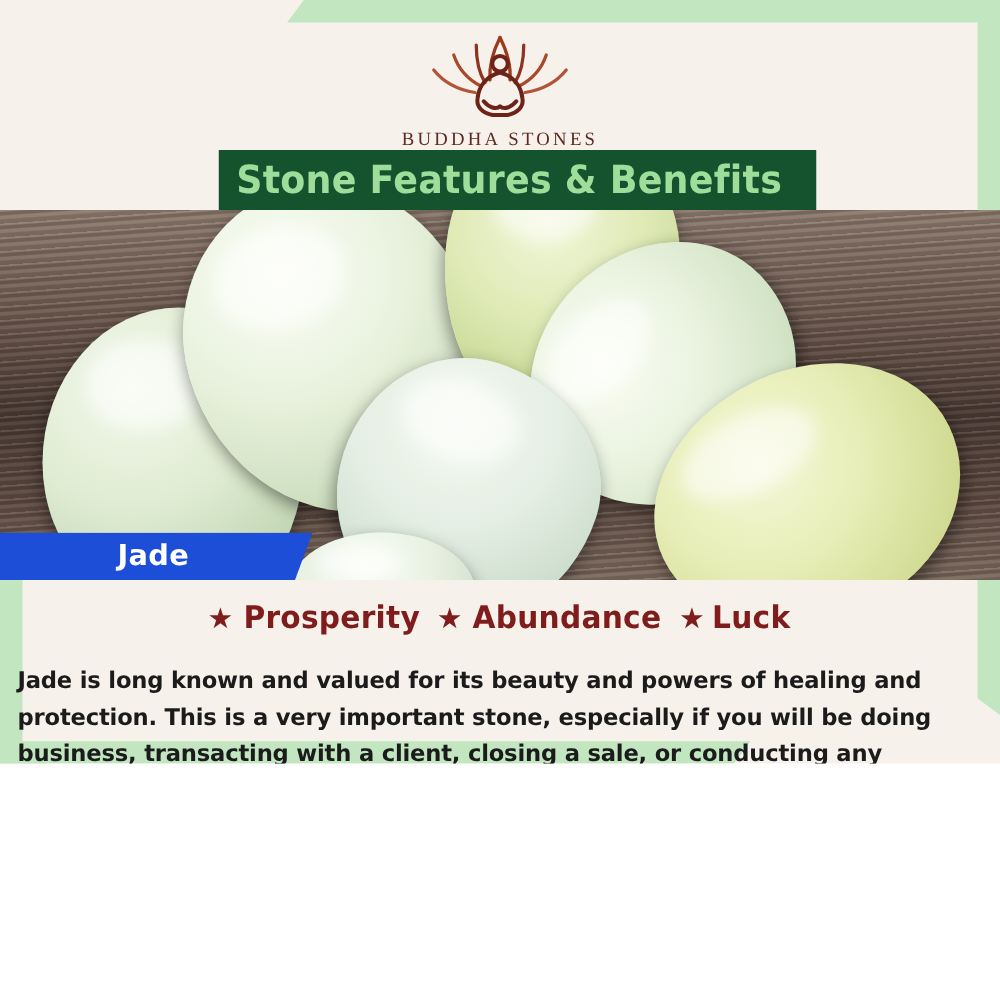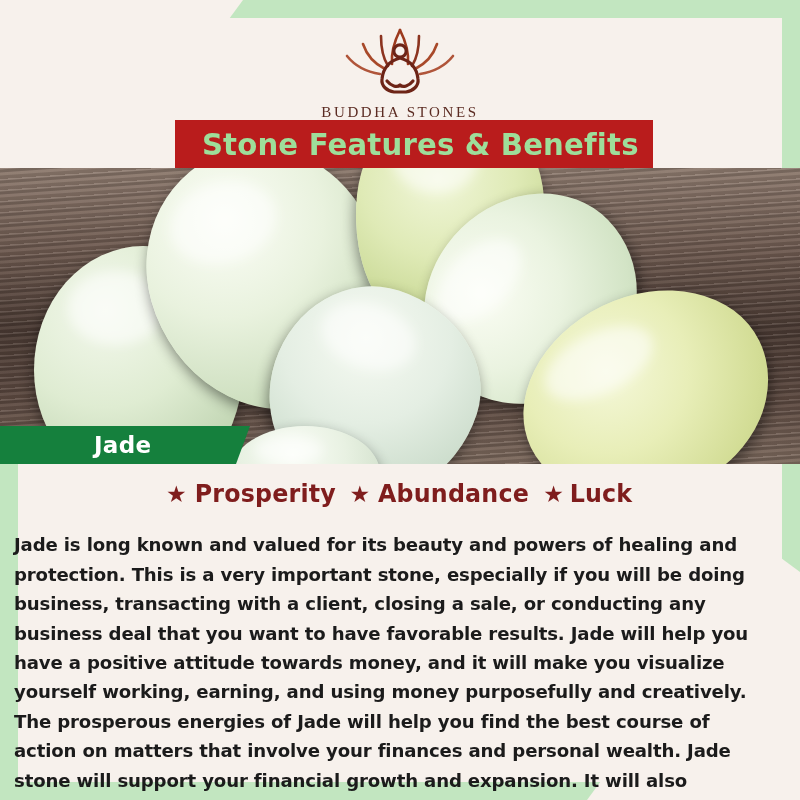--- a/index.html
+++ b/index.html
@@ -5,21 +5,21 @@
   html, body {
     margin: 0;
     padding: 0;
     background: #ffffff;
   }
   * { box-sizing: border-box; }
 
   .page {
     position: relative;
     width: 800px;
-    height: 800px;
+    height: 611px;
     background: #f7f1ec;
     overflow: hidden;
     font-family: "Liberation Sans", sans-serif;
   }
 
   
   .band {
     position: absolute;
     background: #c2e6c0;
     z-index: 1;
@@ -67,25 +67,25 @@
     font-size: 15px;
     letter-spacing: 2.6px;
     color: #5b2b22;
     font-weight: 400;
   }
 
   
   .headline-wrap {
     position: absolute;
     left: 175px; top: 120px; width: 478px; height: 48px;
-    background: #b91c1c;
+    background: #14532d;
     z-index: 5;
     display: flex;
     align-items: center;
-    justify-content: flex-end;
+    justify-content: flex-start;
   }
   .headline {
     font-family: "DejaVu Sans", sans-serif;
     font-weight: bold;
     font-size: 31px;
     color: #9ede9a;
     letter-spacing: 0.2px;
     transform: scaleX(0.94);
     white-space: nowrap;
   }
@@ -120,21 +120,21 @@
     width: 46%; height: 30%;
     border-radius: 50%;
     background: rgba(255,255,255,0.55);
     filter: blur(6px);
   }
 
   
   .jade-bar {
     position: absolute;
     left: 0; top: 426px; width: 250px; height: 38px;
-    background: #15803d;
+    background: #1d4ed8;
     z-index: 4;
     -webkit-clip-path: polygon(0 0, 100% 0, calc(100% - 14px) 100%, 0 100%);
     clip-path: polygon(0 0, 100% 0, calc(100% - 14px) 100%, 0 100%);
     display: flex;
     align-items: center;
   }
   .jade-label {
     margin-left: 94px;
     font-family: "DejaVu Sans", sans-serif;
     font-weight: bold;

